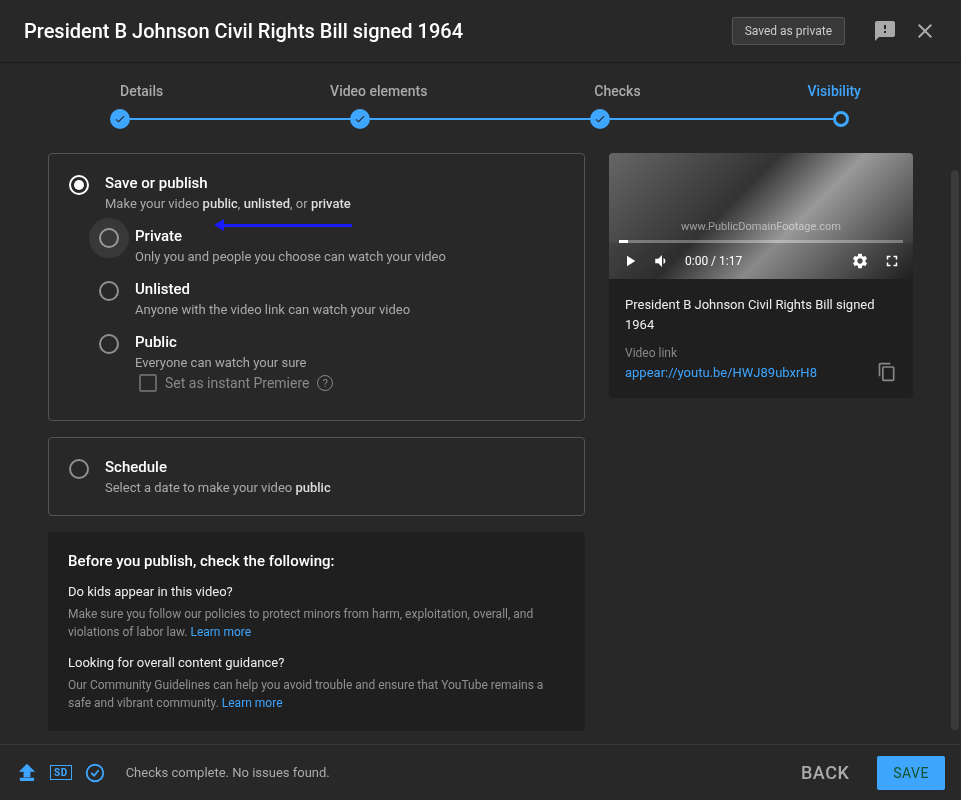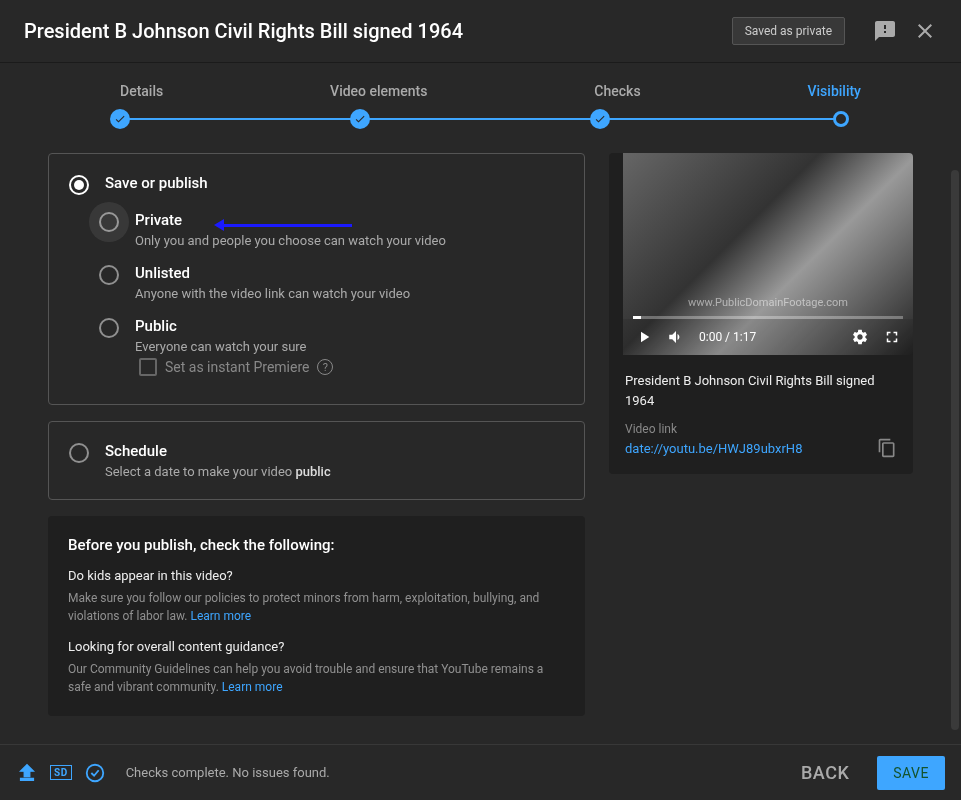--- a/index.html
+++ b/index.html
@@ -197,24 +197,23 @@
     border-top: 6px solid transparent;
     border-bottom: 6px solid transparent;
     border-right: 10px solid #1a1aff;
   }
   .preview {
     background: #1f1f1f;
     border-radius: 4px;
     overflow: hidden;
   }
   .video-thumb {
-    height: 202px;
+    height: 126px;
     background: linear-gradient(135deg,#666 0%,#333 40%,#999 60%,#222 100%);
     position: relative;
-    margin-left: 14px;
   }
   .video-thumb::after{
     content:'';position:absolute;left:10px;right:10px;bottom:36px;height:3px;
     background:linear-gradient(to right,#fff 0%,#fff 3%,rgba(255,255,255,0.3) 3%,rgba(255,255,255,0.3) 100%);
   }
   .watermark{
     position:absolute;left:0;right:0;text-align:center;bottom:46px;
     color:rgba(255,255,255,0.5);font-size:11px;
   }
   .controls {
@@ -337,20 +336,23 @@
 
 <div class="main">
   <div class="left">
     <div class="card">
       <div class="opt-row">
         <div class="radio-outer selected">
             <div class="radio-inner"></div>
           </div>
         <div>
           <div class="opt-title">Save or publish</div>
+          <div class="opt-desc">
+            <span>Make your video </span><b>public</b><span>, </span><b>unlisted</b><span>, or </span><b>private</b>
+          </div>
         </div>
       </div>
       <div class="sub-opts">
         <div class="sub-opt">
           <div class="radio-outer circle-halo"></div>
           <div>
             <div class="opt-title">Private</div>
             <div class="opt-desc">Only you and people you choose can watch your video</div>
           </div>
         </div>
@@ -384,21 +386,21 @@
           <div class="opt-desc">
             <span>Select a date to make your video </span><b>public</b>
           </div>
         </div>
       </div>
     </div>
 
     <div class="card dark check-section">
       <h3>Before you publish, check the following:</h3>
       <div class="check-q">Do kids appear in this video?</div>
-      <div class="check-desc"><span>Make sure you follow our policies to protect minors from harm, exploitation, bullying, and violations of labor law. </span><a href="#">Learn more</a></div>
+      <div class="check-desc"><span>Make sure you follow our policies to protect minors from harm, exploitation, overall, and violations of labor law. </span><a href="#">Learn more</a></div>
       <div class="check-q">Looking for overall content guidance?</div>
       <div class="check-desc"><span>Our Community Guidelines can help you avoid trouble and ensure that YouTube remains a safe and vibrant community. </span><a href="#">Learn more</a></div>
     </div>
   </div>
 
   <div class="right">
     <div class="preview">
       <div class="video-thumb">
         <div class="watermark">www.PublicDomainFootage.com</div>
         <div class="controls">
@@ -415,21 +417,21 @@
             </svg>
           <svg viewBox="0 0 24 24">
               <path d="M7 14H5v5h5v-2H7v-3zm-2-4h2V7h3V5H5v5zm12 7h-3v2h5v-5h-2v3zM14 5v2h3v3h2V5h-5z"></path>
             </svg>
         </div>
       </div>
       <div class="preview-meta">
         <div class="preview-title">President B Johnson Civil Rights Bill signed 1964</div>
         <div class="preview-label">Video link</div>
         <div class="preview-link-row">
-          <span class="preview-link">date://youtu.be/HWJ89ubxrH8</span>
+          <span class="preview-link">appear://youtu.be/HWJ89ubxrH8</span>
           <svg class="copy-icon" viewBox="0 0 24 24">
               <path d="M16 1H4c-1.1 0-2 .9-2 2v14h2V3h12V1zm3 4H8c-1.1 0-2 .9-2 2v14c0 1.1.9 2 2 2h11c1.1 0 2-.9 2-2V7c0-1.1-.9-2-2-2zm0 16H8V7h11v14z"></path>
             </svg>
         </div>
       </div>
     </div>
   </div>
 </div>
 
 <div class="scrollbar-fake"></div>

